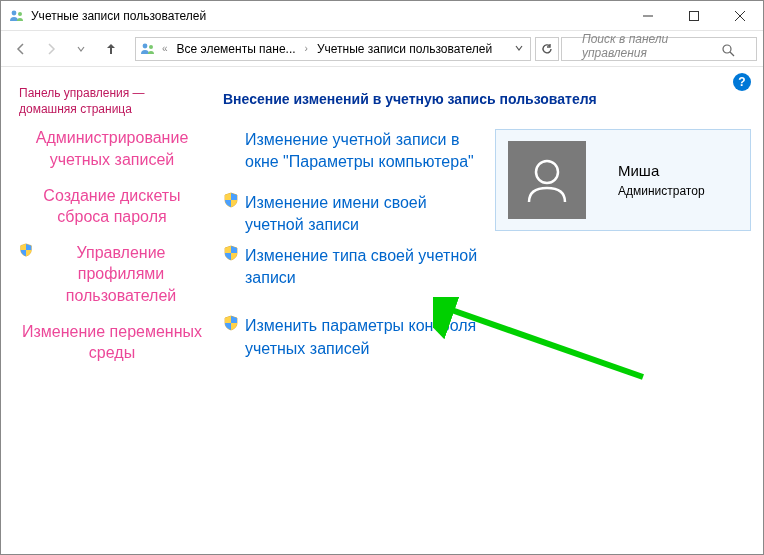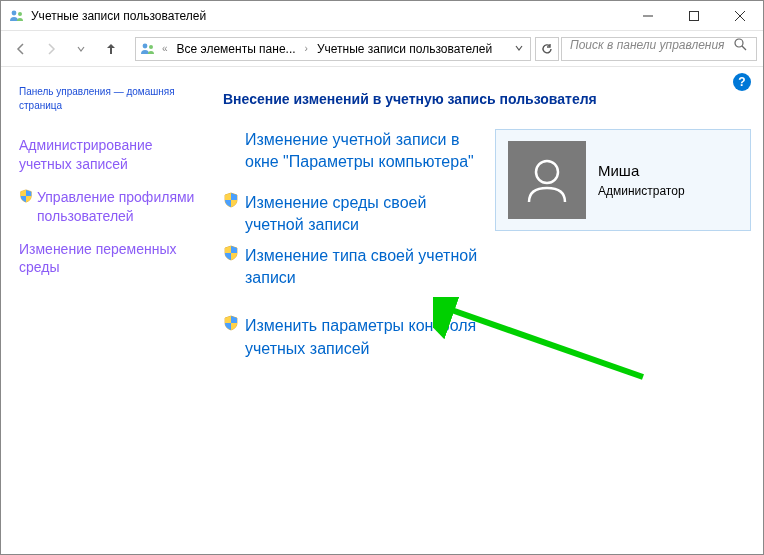--- a/index.html
+++ b/index.html
@@ -48,58 +48,59 @@
     flex: 1; height: 24px; border: 1px solid #ccc; display: flex; align-items: center;
     background: #fff; padding: 0 2px; gap: 4px;
   }
   .addr-icon { width: 16px; height: 16px; margin-left: 2px; }
   .addr-sep { color: #888; font-size: 10px; padding: 0 2px; }
   .addr-seg { color: #000; padding: 2px 3px; white-space: nowrap; }
   .addr-fill { flex: 1; }
   .addr-dd { width: 18px; text-align: center; color: #555; }
   .refresh { width: 24px; height: 24px; border: 1px solid #ccc; display: flex; align-items: center; justify-content: center; margin-left: 2px; }
   .searchbox {
-    width: 196px; height: 24px; border: 1px solid #ccc; display: flex; align-items: flex-start;
-    padding: 0 8px; color: #888;
+    width: 196px; height: 24px; border: 1px solid #ccc; display: flex; align-items: flex-end;
+    padding: 0 20px; color: #888;
   }
   .searchbox .stext { flex: 1; font-style: italic; font-size: 12px; }
   .searchbox .sicon { width: 14px; color: #555; }
   
   .content { display: flex; height: calc(100% - 66px); position: relative; }
   .helpbtn {
     position: absolute; top: 6px; right: 12px; width: 18px; height: 18px;
     border-radius: 50%; background: #0078d7; color: #fff; font-size: 12px;
     display: flex; align-items: center; justify-content: center; font-weight: bold;
   }
   .sidebar {
     width: 210px; padding: 18px 6px 12px 18px;
   }
-  .sidetitle { font-size: 10px; color: #1d4ed8; margin-bottom: 24px; line-height: 1.35; }
+  .sidetitle { font-size: 12px; color: #be185d; margin-bottom: 10px; line-height: 1.35; }
   .sidelink {
     display: flex; align-items: flex-start; gap: 4px;
-    color: #8b5cf6; font-size: 14px; margin-bottom: 14px; line-height: 1.35;
+    color: #ec4899; font-size: 16px; margin-bottom: 14px; line-height: 1.35;
     cursor: pointer;
+    text-align: center;
   }
   .sidelink .shield { flex-shrink: 0; width: 14px; height: 14px; margin-top: 1px; }
   .main {
     flex: 1; padding: 24px 12px 12px 12px;
   }
   .main h1 { font-size: 14px; color: #003399; font-weight: bold; margin-bottom: 22px; }
   .mainrow { display: flex; gap: 12px; }
   .actions { flex: 0 0 260px; }
   .actionlink {
     display: flex; align-items: flex-start; gap: 6px;
     color: #0066cc; font-size: 16px; margin-bottom: 8px; line-height: 1.4;
     cursor: pointer;
   }
   .actionlink.indent { margin-left: 22px; margin-bottom: 18px; }
   .actionlink .shield { flex-shrink: 0; width: 16px; height: 16px; margin-top: 0; }
   .usercard {
     flex: 1; border: 1px solid #b8d6f0; background: #f2f8fd;
-    padding: 12px; display: flex; align-items: center; gap: 12px;
+    padding: 12px; display: flex; align-items: center; gap: 32px;
     height: 102px;
   }
   .avatar {
     width: 78px; height: 78px; background: #7a7a7a;
     display: flex; align-items: center; justify-content: center;
   }
   .userinfo { font-size: 12px; line-height: 1.4; color: #000; }
   .username { font-size: 15px; margin-bottom: 2px; }
   
   .arrow {
@@ -201,20 +202,23 @@
 </div>
 
 <div class="content">
   <div class="helpbtn">?</div>
 
   <div class="sidebar">
     <div class="sidetitle">Панель управления — домашняя страница</div>
     <div id="sidelinks">
         <div class="sidelink">
           <span>Администрирование учетных записей</span>
+        </div>
+        <div class="sidelink">
+          <span>Создание дискеты сброса пароля</span>
         </div>
         <div class="sidelink">
           <span class="shield">
             <svg width="14" height="14" viewBox="0 0 16 16">
     <path d="M8 1 L14 3 L14 8 Q14 13 8 15 Q2 13 2 8 L2 3 Z" fill="#ffd24a" stroke="#c68a00" stroke-width="0.6"></path>
     <path d="M8 1 L14 3 L14 8 L8 8 Z" fill="#4aa0ff"></path>
     <path d="M8 8 L2 8 L2 3 L8 1 Z" fill="#ffd24a"></path>
     <path d="M8 8 L14 8 Q14 13 8 15 Z" fill="#ffd24a"></path>
     <path d="M8 8 L8 15 Q2 13 2 8 Z" fill="#4aa0ff"></path>
   </svg>
@@ -237,21 +241,21 @@
           <div class="actionlink">
             <span class="shield">
               <svg width="16" height="16" viewBox="0 0 16 16">
     <path d="M8 1 L14 3 L14 8 Q14 13 8 15 Q2 13 2 8 L2 3 Z" fill="#ffd24a" stroke="#c68a00" stroke-width="0.6"></path>
     <path d="M8 1 L14 3 L14 8 L8 8 Z" fill="#4aa0ff"></path>
     <path d="M8 8 L2 8 L2 3 L8 1 Z" fill="#ffd24a"></path>
     <path d="M8 8 L14 8 Q14 13 8 15 Z" fill="#ffd24a"></path>
     <path d="M8 8 L8 15 Q2 13 2 8 Z" fill="#4aa0ff"></path>
   </svg>
             </span>
-            <span>Изменение среды своей учетной записи</span>
+            <span>Изменение имени своей учетной записи</span>
           </div>
           <div class="actionlink">
             <span class="shield">
               <svg width="16" height="16" viewBox="0 0 16 16">
     <path d="M8 1 L14 3 L14 8 Q14 13 8 15 Q2 13 2 8 L2 3 Z" fill="#ffd24a" stroke="#c68a00" stroke-width="0.6"></path>
     <path d="M8 1 L14 3 L14 8 L8 8 Z" fill="#4aa0ff"></path>
     <path d="M8 8 L2 8 L2 3 L8 1 Z" fill="#ffd24a"></path>
     <path d="M8 8 L14 8 Q14 13 8 15 Z" fill="#ffd24a"></path>
     <path d="M8 8 L8 15 Q2 13 2 8 Z" fill="#4aa0ff"></path>
   </svg>

